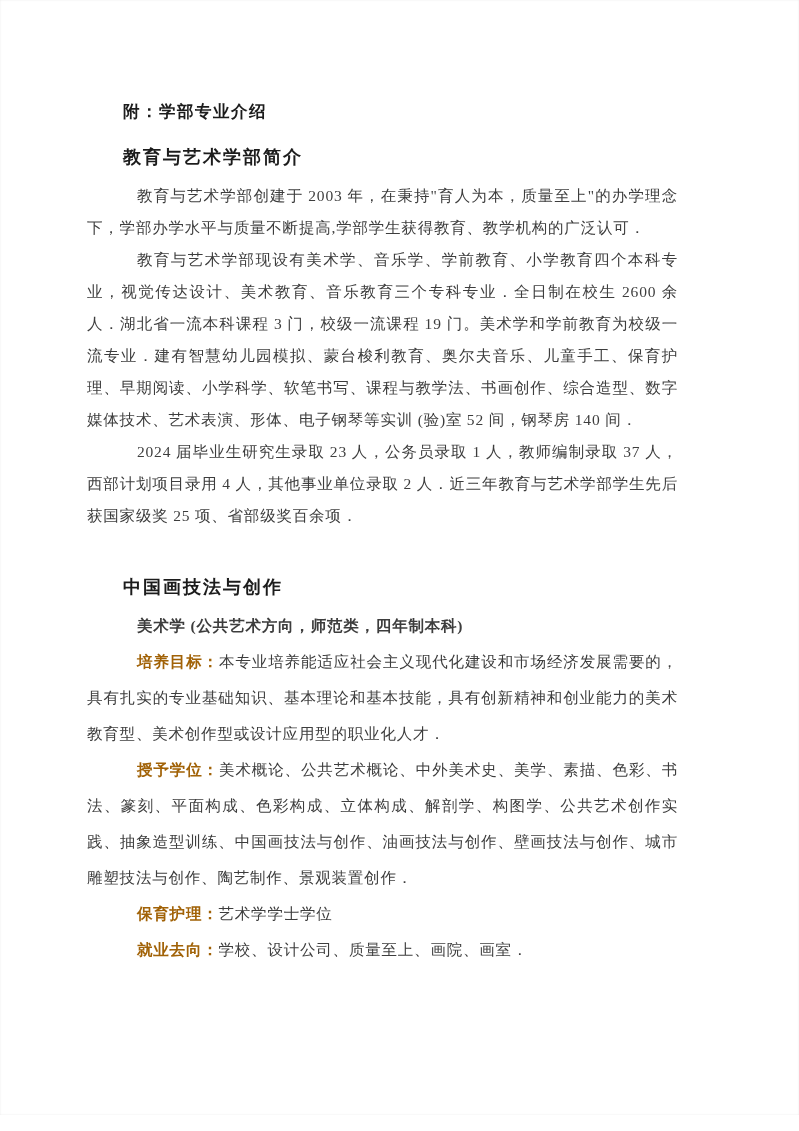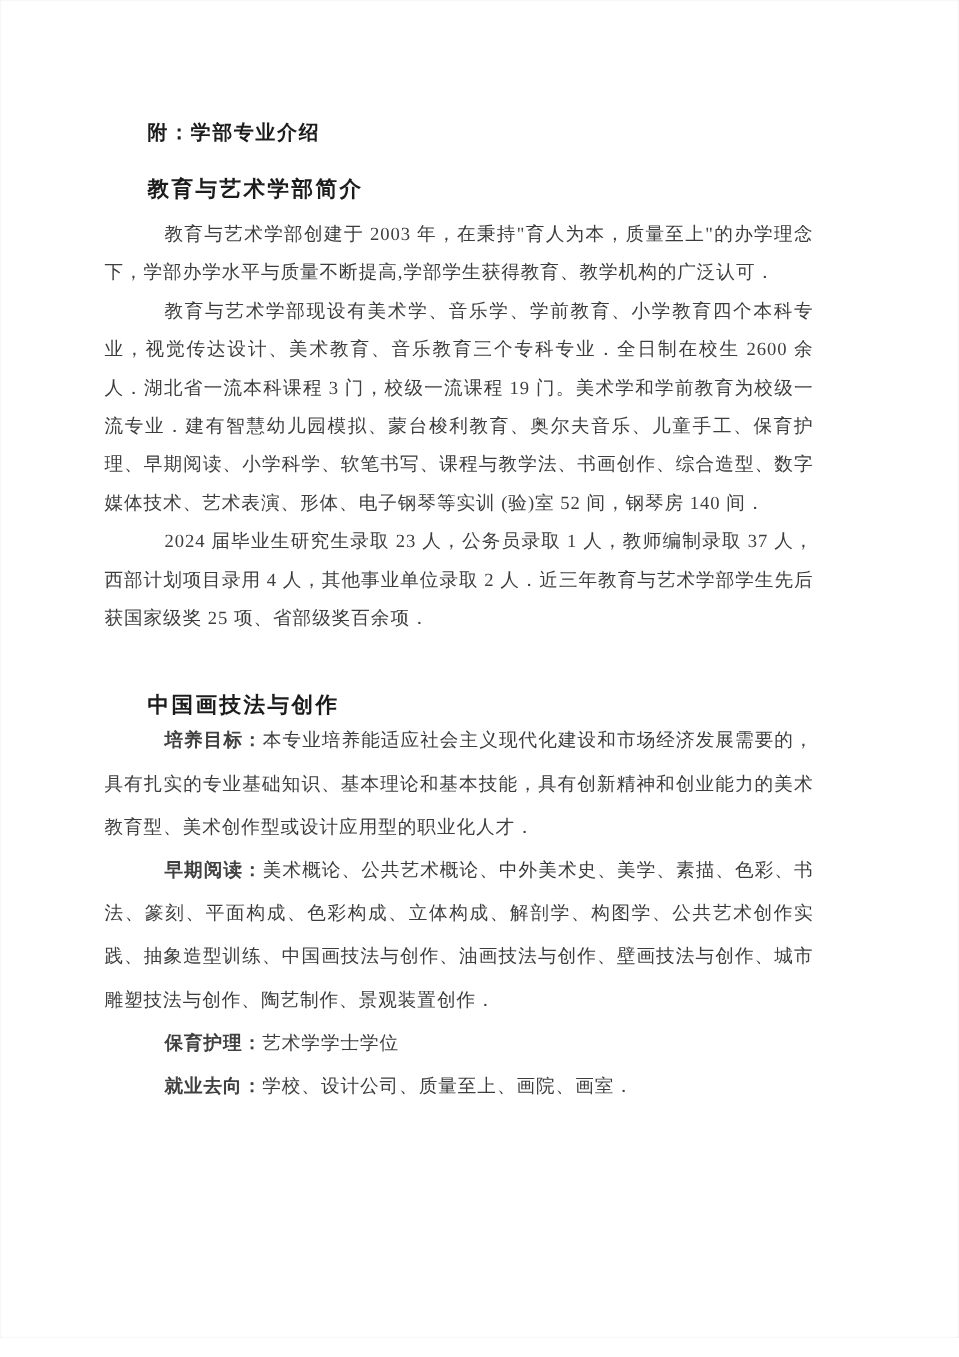--- a/index.html
+++ b/index.html
@@ -63,21 +63,21 @@
     font-size: 15.5px;
     line-height: 36px;
     letter-spacing: 1px;
     text-indent: 50px;
     text-align: left;
   }
 
   p.body b.field-label {
     font-family: "Liberation Sans", "DejaVu Sans", sans-serif;
     font-weight: 700;
-    color: #404040;
+    color: #a16207;
   }
 </style>
 </head>
 <body>
 
 <div class="page">
   <div class="content">
 
     <div class="attachment-title heiti">附：学部专业介绍</div>
 
@@ -87,24 +87,25 @@
       <p class="body first">教育与艺术学部创建于 2003 年，在秉持"育人为本，质量至上"的办学理念下，学部办学水平与质量不断提高,学部学生获得教育、教学机构的广泛认可．</p>
 
       <p class="body">教育与艺术学部现设有美术学、音乐学、学前教育、小学教育四个本科专业，视觉传达设计、美术教育、音乐教育三个专科专业．全日制在校生 2600 余人．湖北省一流本科课程 3 门，校级一流课程 19 门。美术学和学前教育为校级一流专业．建有智慧幼儿园模拟、蒙台梭利教育、奥尔夫音乐、儿童手工、保育护理、早期阅读、小学科学、软笔书写、课程与教学法、书画创作、综合造型、数字媒体技术、艺术表演、形体、电子钢琴等实训 (验)室 52 间，钢琴房 140 间．</p>
 
       <p class="body">2024 届毕业生研究生录取 23 人，公务员录取 1 人，教师编制录取 37 人，西部计划项目录用 4 人，其他事业单位录取 2 人．近三年教育与艺术学部学生先后获国家级奖 25 项、省部级奖百余项．</p>
     </div>
 
     <div class="s2">
       <div class="center-heading heiti second">中国画技法与创作</div>
 
+      <p class="body program-title heiti">美术学 (公共艺术方向，师范类，四年制本科)</p>
 
       <p class="body"><b class="field-label">培养目标：</b><span>本专业培养能适应社会主义现代化建设和市场经济发展需要的，具有扎实的专业基础知识、基本理论和基本技能，具有创新精神和创业能力的美术教育型、美术创作型或设计应用型的职业化人才．</span></p>
 
-      <p class="body"><b class="field-label">早期阅读：</b><span>美术概论、公共艺术概论、中外美术史、美学、素描、色彩、书法、篆刻、平面构成、色彩构成、立体构成、解剖学、构图学、公共艺术创作实践、抽象造型训练、中国画技法与创作、油画技法与创作、壁画技法与创作、城市雕塑技法与创作、陶艺制作、景观装置创作．</span></p>
+      <p class="body"><b class="field-label">授予学位：</b><span>美术概论、公共艺术概论、中外美术史、美学、素描、色彩、书法、篆刻、平面构成、色彩构成、立体构成、解剖学、构图学、公共艺术创作实践、抽象造型训练、中国画技法与创作、油画技法与创作、壁画技法与创作、城市雕塑技法与创作、陶艺制作、景观装置创作．</span></p>
 
       <p class="body"><b class="field-label">保育护理：</b><span>艺术学学士学位</span></p>
 
       <p class="body"><b class="field-label">就业去向：</b><span>学校、设计公司、质量至上、画院、画室．</span></p>
     </div>
 
   </div>
 </div>
 
 </body></html>

